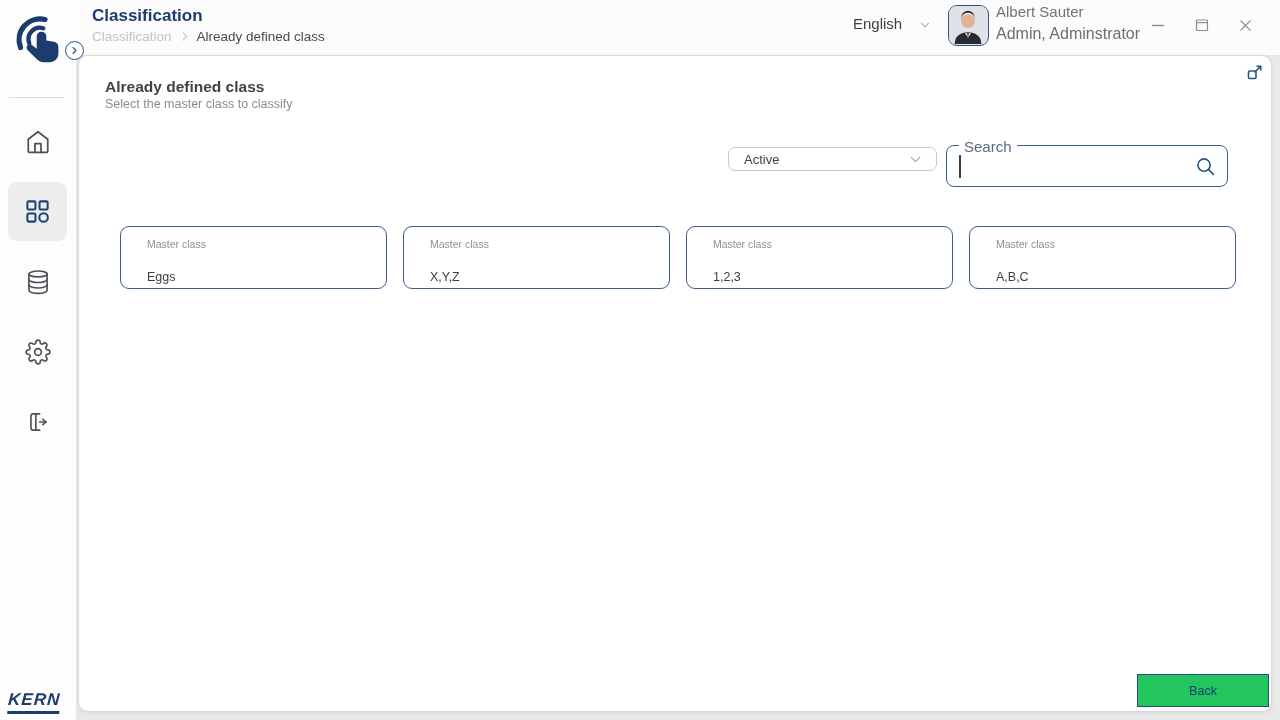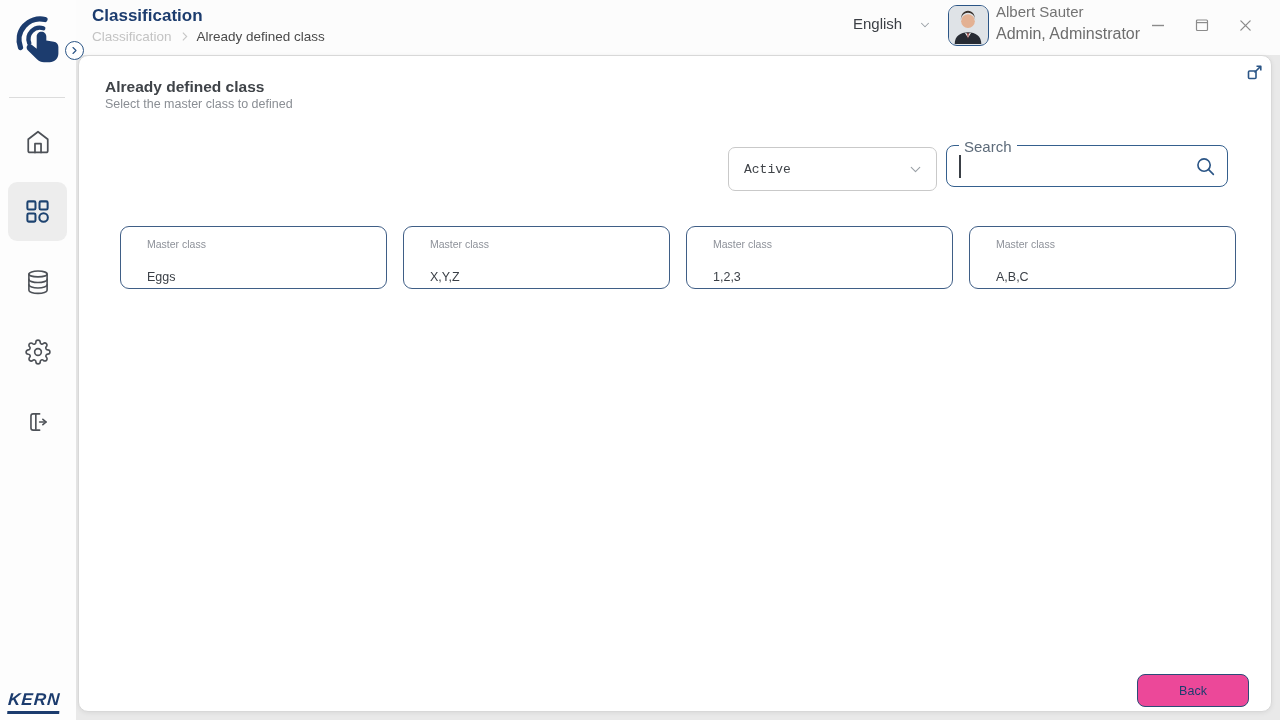--- a/index.html
+++ b/index.html
@@ -65,23 +65,23 @@
   .card {
     position: absolute; left: 78px; top: 55px; width: 1194px; height: 657px;
     background: #ffffff; border: 1px solid #d8d8d8; border-radius: 10px;
     box-shadow: 0 1px 5px rgba(0,0,0,0.07); z-index: 4;
   }
   .expand-btn { position: absolute; right: 5px; top: 5px; width: 22px; height: 22px; display: flex; align-items: center; justify-content: center; cursor: pointer; }
   .card-heading { position: absolute; left: 26px; top: 22px; font-size: 15.5px; font-weight: 600; color: #3f4348; }
   .card-subheading { position: absolute; left: 26px; top: 41px; font-size: 12.5px; color: #8a8e94; }
 
   .status-filter {
-    position: absolute; left: 649px; top: 91px; width: 209px; height: 44px;
+    position: absolute; left: 649px; top: 91px; width: 209px; height: 24px;
     border: 1px solid #c9c9c9; border-radius: 7px; background: #fff;
-    display: flex; align-items: center; cursor: pointer; font-family: Liberation Mono, monospace;
+    display: flex; align-items: center; cursor: pointer;
   }
   .status-filter-value { font-size: 13px; color: #3f4348; padding-left: 15px; flex: 1; }
   .status-filter .chev { padding-right: 12px; display: flex; }
 
   .search-box {
     position: absolute; left: 867px; top: 89px; width: 282px; height: 42px;
     border: 1.6px solid #35608e; border-radius: 8px; background: #fff;
     display: flex; align-items: center;
   }
   .search-label {
@@ -98,22 +98,22 @@
 
   .cards-row { position: absolute; left: 41px; top: 170px; display: flex; gap: 16px; }
   .master-card {
     width: 267px; height: 63px; border: 1px solid #3f5e86; border-radius: 9px;
     background: #fff; cursor: pointer; padding: 11px 0 0 26px;
   }
   .master-card-label { font-size: 10.5px; color: #8d9199; }
   .master-card-value { font-size: 12.5px; color: #3a3f46; margin-top: 20px; }
 
   .back-btn {
-    position: absolute; left: 1058px; top: 618px; width: 112px; height: 33px;
-    border: 1.5px solid #2b4c78; border-radius: 8px; background: #ec4899;
+    position: absolute; left: 1058px; top: 618px; width: 132px; height: 33px;
+    border: 1.5px solid #2b4c78; border-radius: 0; background: #22c55e;
     display: flex; align-items: center; justify-content: center;
     font-size: 12.5px; font-weight: 500; color: #1c3c6e; cursor: pointer;
   }
 
   svg { display: block; }
 </style>
 </head>
 <body>
 
 <div class="screen">
@@ -244,21 +244,21 @@
       <span>
         <svg width="18" height="18" viewBox="0 0 18 18" fill="none" stroke="#2b5586" stroke-width="1.6" stroke-linejoin="round">
           <rect x="2.5" y="8" width="7.5" height="7.5" rx="1"></rect>
           <path d="M8.5 9.5 L14.6 3.4"></path>
           <path d="M10.5 3.2 H14.8 V7.5"></path>
         </svg>
       </span>
     </div>
 
     <div class="card-heading">Already defined class</div>
-    <div class="card-subheading">Select the master class to defined</div>
+    <div class="card-subheading">Select the master class to classify</div>
 
     <div class="status-filter">
       <span class="status-filter-value">Active</span>
       <span class="chev">
         <svg width="17" height="17" viewBox="0 0 24 24" fill="none">
             <path d="M6 9 l6 6 6-6" stroke="#9aa0a6" stroke-width="1.6" stroke-linecap="round" stroke-linejoin="round"></path>
           </svg>
       </span>
     </div>
 

